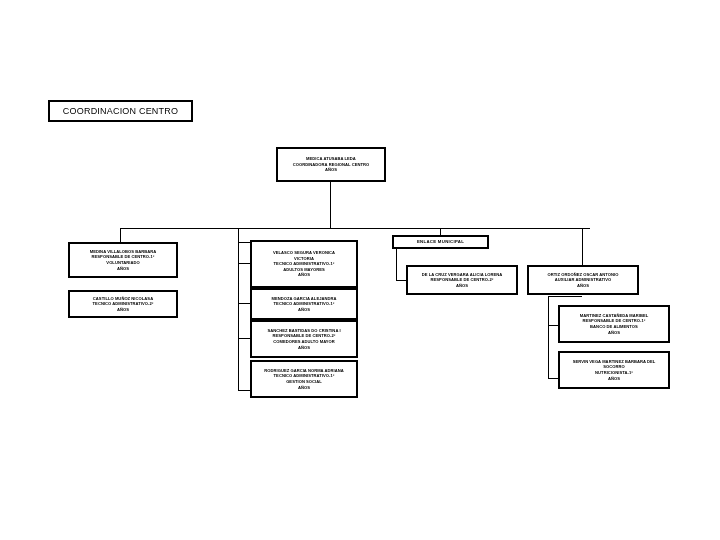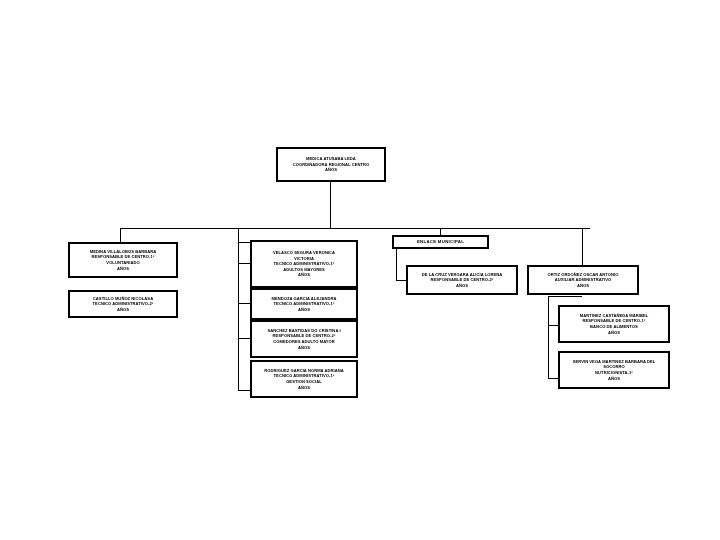--- a/index.html
+++ b/index.html
@@ -66,20 +66,23 @@
     z-index: 1;
   }
   .ln-v { width: 1px; }
   .ln-h { height: 1px; }
 </style>
 </head>
 <body>
 
 <div id="canvas">
 
+  <div class="box title-box" style="left:48px; top:100px; width:145px; height:22px;">
+    <span class="ln">COORDINACION CENTRO</span>
+  </div>
 
   <div class="box node" style="left:276px; top:147px; width:110px; height:35px;">
     <span class="ln">MEDICA ATUSABA LEDA</span>
     <span class="ln">COORDINADORA REGIONAL CENTRO</span>
     <span class="ln">AÑOS</span>
   </div>
 
   <div class="ln-v" style="left:330px; top:182px; height:46px;"></div>
 
   <div class="ln-h" style="left:120px; top:228px; width:470px;"></div>

